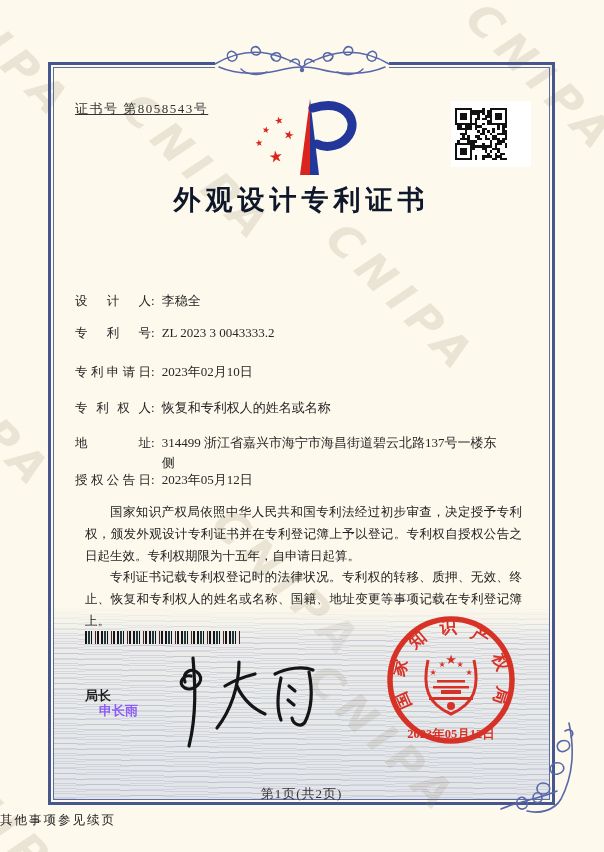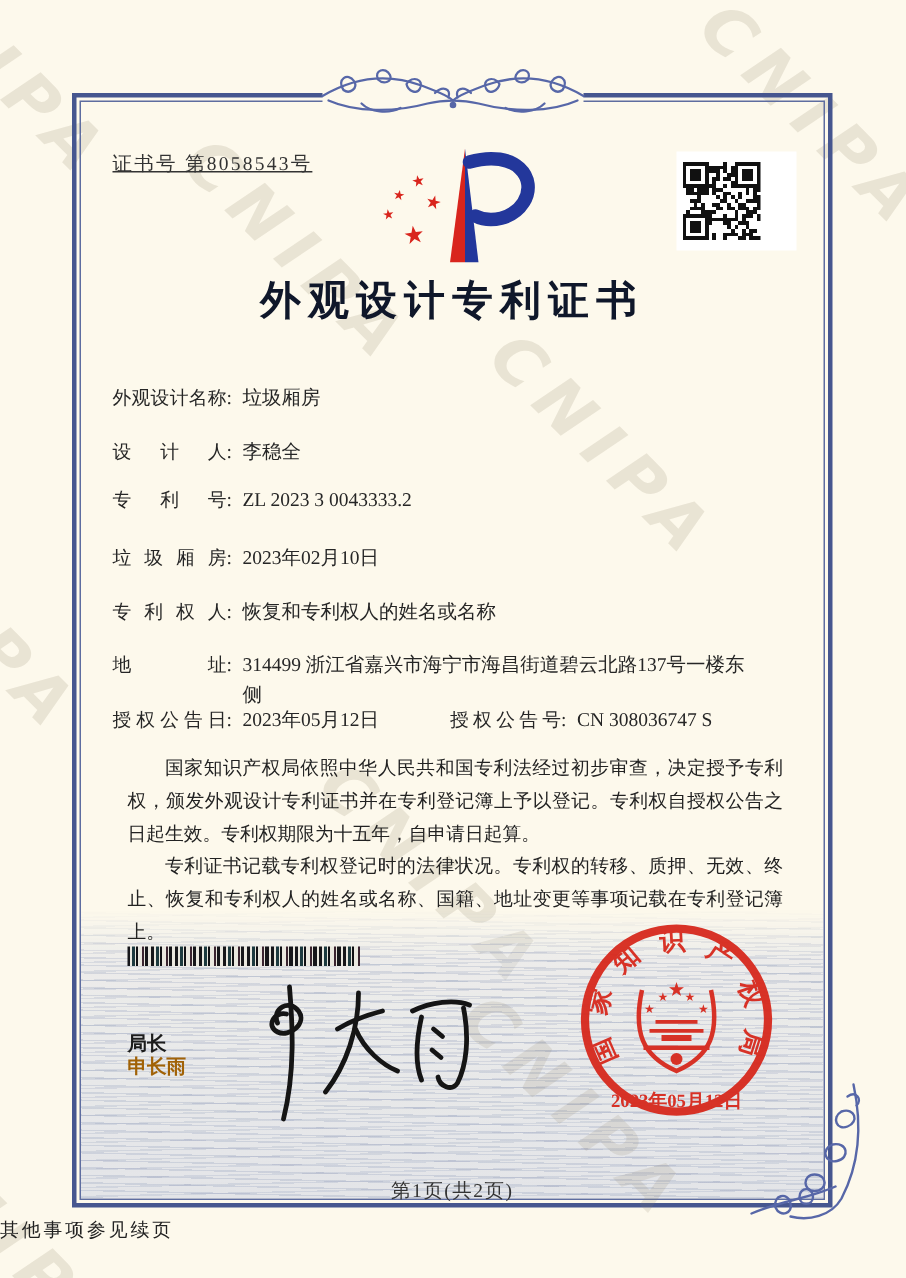--- a/index.html
+++ b/index.html
@@ -71,21 +71,21 @@
   .barcode{position:absolute;left:34px;top:566px;width:155px;height:13px;
     background:
       repeating-linear-gradient(90deg,
         #16161a 0 2px, #e9e7df 2px 3px,
         #1d3a3f 3px 5px, #e9e7df 5px 6px,
         #101014 6px 7px, #e9e7df 7px 10px,
         #3a2430 10px 11px, #e9e7df 11px 12px,
         #16161a 12px 14px, #e9e7df 14px 16px);
   }
   .sig-title{position:absolute;left:34px;top:622px;font:600 13px "Liberation Sans","DejaVu Sans",sans-serif;color:#1c1c1c;}
-  .sig-name{position:absolute;left:34px;top:637px;font:600 13px "Liberation Sans","DejaVu Sans",sans-serif;color:#a16207;}
+  .sig-name{position:absolute;left:48px;top:637px;font:600 13px "Liberation Sans","DejaVu Sans",sans-serif;color:#8b5cf6;}
   .signature{position:absolute;left:112px;top:587px;width:160px;height:100px;}
   .seal{position:absolute;left:320px;top:535px;width:160px;height:160px;opacity:.95;}
   .page-num{position:absolute;left:0;top:720px;width:100%;text-align:center;
             font-size:13px;letter-spacing:1px;color:#333;}
   .cont-note{position:absolute;left:0;top:812px;width:100%;text-align:left;
              font-size:12.5px;letter-spacing:2px;color:#222;}
 </style>
 </head>
 <body>
 
@@ -370,43 +370,37 @@
         <rect x="15" y="20" width="1" height="1"></rect>
         <rect x="16" y="20" width="1" height="1"></rect>
         <rect x="18" y="20" width="1" height="1"></rect>
         <rect x="19" y="20" width="1" height="1"></rect>
         <rect x="20" y="20" width="1" height="1"></rect>
       </g>
     </svg>
 
   <div class="title">外观设计专利证书</div>
 
-  <div class="row r0">
-    <span class="lab">外观设计名称</span><span class="col">:</span><span class="val">垃圾厢房</span>
-  </div>
   <div class="row r1">
     <span class="lab">设计人</span><span class="col">:</span><span class="val">李稳全</span>
   </div>
   <div class="row r2">
     <span class="lab">专利号</span><span class="col">:</span><span class="val">ZL 2023 3 0043333.2</span>
   </div>
   <div class="row r3">
-    <span class="lab">垃圾厢房</span><span class="col">:</span><span class="val">2023年02月10日</span>
+    <span class="lab">专利申请日</span><span class="col">:</span><span class="val">2023年02月10日</span>
   </div>
   <div class="row r4">
     <span class="lab">专利权人</span><span class="col">:</span><span class="val">恢复和专利权人的姓名或名称</span>
   </div>
   <div class="row r5">
     <span class="lab">地址</span><span class="col">:</span><span class="val val-addr">314499 浙江省嘉兴市海宁市海昌街道碧云北路137号一楼东侧</span>
   </div>
   <div class="row r6">
     <span class="lab">授权公告日</span><span class="col">:</span><span class="val">2023年05月12日</span>
-    <span class="g2">
-      <span class="lab">授权公告号</span><span class="col">:</span><span class="val">CN 308036747 S</span>
-    </span>
   </div>
 
   <div class="paras">
     <p>国家知识产权局依照中华人民共和国专利法经过初步审查，决定授予专利权，颁发外观设计专利证书并在专利登记簿上予以登记。专利权自授权公告之日起生效。专利权期限为十五年，自申请日起算。</p>
     <p>专利证书记载专利权登记时的法律状况。专利权的转移、质押、无效、终止、恢复和专利权人的姓名或名称、国籍、地址变更等事项记载在专利登记簿上。</p>
   </div>
 
   <div class="barcode"></div>
 
   <div class="sig-title">局长</div>

